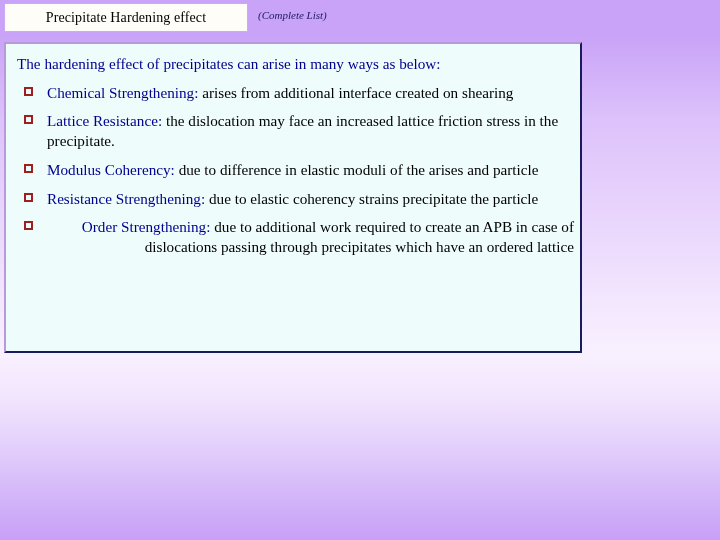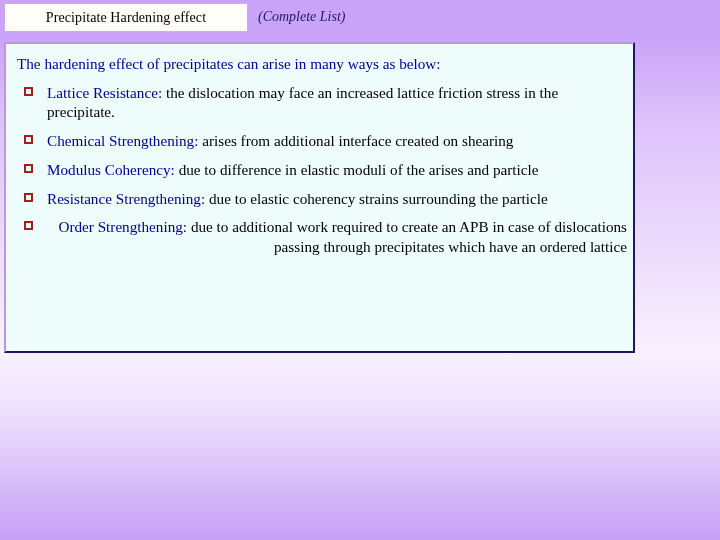--- a/index.html
+++ b/index.html
@@ -55,32 +55,32 @@
     font-size: 14px;
     color: #000000;
     letter-spacing: 0.1px;
     white-space: nowrap;
   }
 
   #subtitle-text {
     position: absolute;
     left: 258px;
     top: 9px;
-    font-size: 14px;
+    font-size: 11px;
     font-style: italic;
     color: #1d1a63;
     white-space: nowrap;
   }
 
   
   #content-box {
     position: absolute;
     left: 4px;
     top: 42px;
-    width: 631px;
+    width: 578px;
     height: 311px;
     box-sizing: border-box;
     background: #eefcfb;
     border: 2px solid #1a1a5e;
     border-left-color: #b79bd8;
     border-top-color: #b79bd8;
     padding: 8px 6px 0 6px;
   }
 
   #intro-line {
@@ -138,37 +138,37 @@
   <div id="subtitle-text">(Complete List)</div>
 
   <div id="content-box">
 
     <div id="intro-line">The hardening effect of precipitates can arise in many ways as below:</div>
 
     <ul id="bullet-list">
 
       <li class="bullet-item">
         <span class="bullet-marker"></span>
-        <span class="term">Lattice Resistance</span><span class="term">:</span><span class="desc"> the dislocation may face an increased lattice friction stress in the precipitate.</span>
+        <span class="term">Chemical Strengthening</span><span class="term">:</span><span class="desc"> arises from additional interface created on shearing</span>
       </li>
 
       <li class="bullet-item">
         <span class="bullet-marker"></span>
-        <span class="term">Chemical Strengthening</span><span class="term">:</span><span class="desc"> arises from additional interface created on shearing</span>
+        <span class="term">Lattice Resistance</span><span class="term">:</span><span class="desc"> the dislocation may face an increased lattice friction stress in the precipitate.</span>
       </li>
 
 
       <li class="bullet-item">
         <span class="bullet-marker"></span>
         <span class="term">Modulus Coherency</span><span class="term">:</span><span class="desc">  due to difference in elastic moduli of the arises and particle</span>
       </li>
 
       <li class="bullet-item">
         <span class="bullet-marker"></span>
-        <span class="term">Resistance Strengthening</span><span class="term">:</span><span class="desc"> due to elastic coherency strains surrounding the particle</span>
+        <span class="term">Resistance Strengthening</span><span class="term">:</span><span class="desc"> due to elastic coherency strains precipitate the particle</span>
       </li>
 
       <li class="bullet-item">
         <span class="bullet-marker"></span>
         <span class="term">Order Strengthening</span><span class="term">:</span><span class="desc"> due to additional work required to create an APB in case of dislocations passing through precipitates which have an ordered lattice</span>
       </li>
 
     </ul>
   </div>
 </div>

